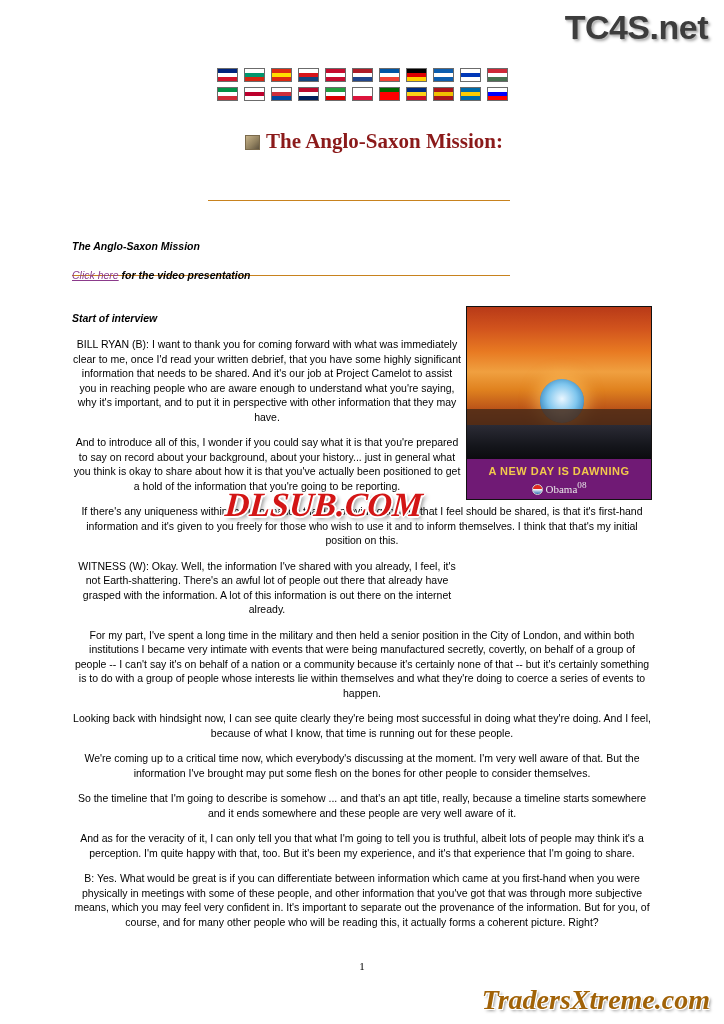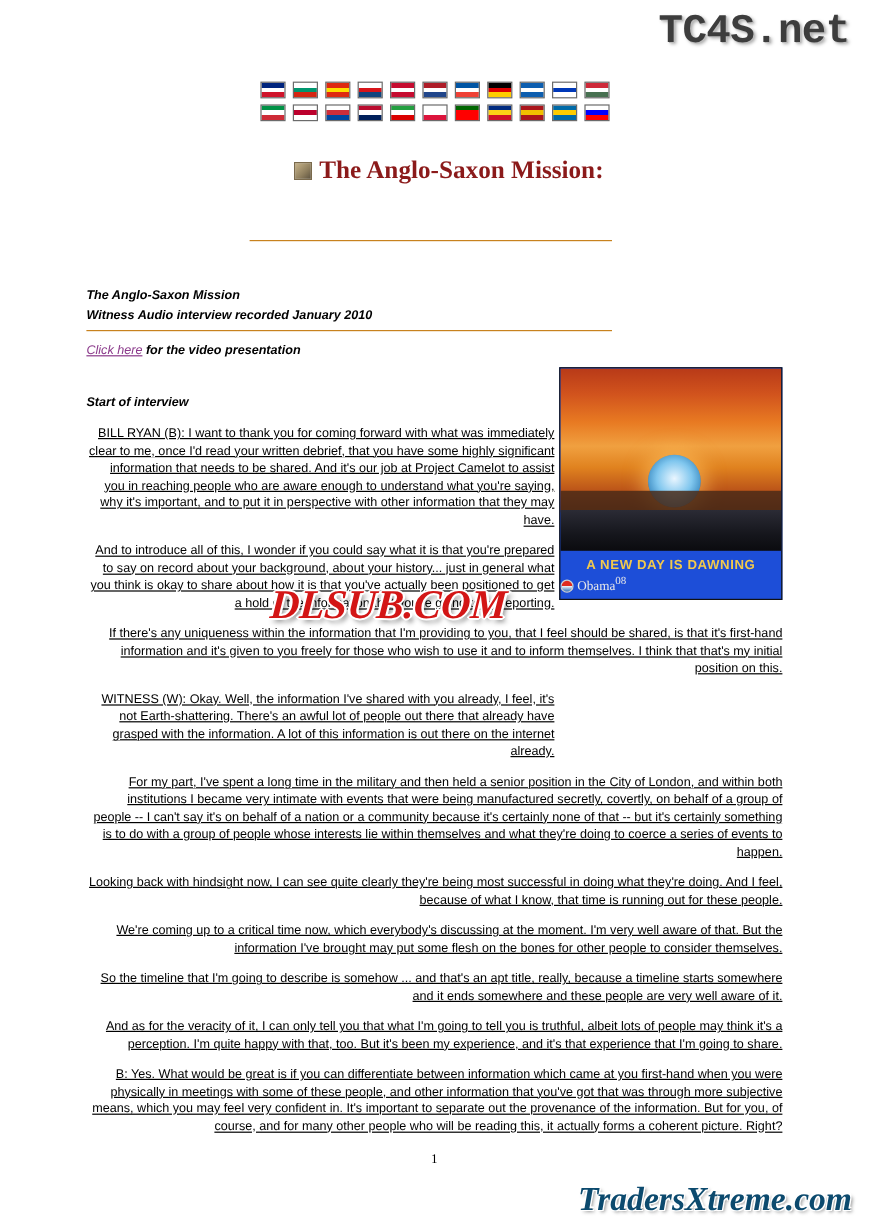--- a/index.html
+++ b/index.html
@@ -14,21 +14,21 @@
     font-family: "Liberation Sans", sans-serif;
     color: #000000;
     overflow: hidden;
   }
 
   
   .wm-top {
     position: absolute;
     top: 8px;
     right: 16px;
-    font-family: Liberation Mono, monospace;
+    font-family: Liberation Sans, sans-serif;
     font-size: 34px;
     font-weight: bold;
     color: #3d3d3d;
     letter-spacing: -0.5px;
     text-shadow: 1px 1px 0 #bdbdbd, 2px 2px 3px rgba(0,0,0,0.35);
   }
 
   
   .flags {
     position: absolute;
@@ -119,37 +119,36 @@
     font-weight: normal;
   }
   .start-of-interview {
     margin-top: 28px;
     font-weight: bold;
     font-style: italic;
     font-size: 10.5px;
   }
   p.body {
     margin: 11px 0 0 0;
-    text-align: right;
-    text-decoration: underline;
+    text-align: center;
   }
   p.body.first { margin-top: 12px; }
   .narrow { width: 390px; }
 
   
   .photo {
     position: absolute;
     left: 466px;
     top: 306px;
     width: 186px;
     height: 194px;
     border: 1px solid #111;
     box-sizing: border-box;
     overflow: hidden;
-    background: #1d4ed8;
+    background: #701a75;
   }
   .sky {
     position: absolute;
     left: 0; top: 0; right: 0;
     height: 118px;
     background: linear-gradient(to bottom,
       #b83a18 0%,
       #d1531d 18%,
       #e87a22 38%,
       #f0a040 55%,
@@ -190,20 +189,21 @@
     font-family: "Liberation Sans", sans-serif;
     font-size: 11px;
     font-weight: bold;
     letter-spacing: 0.5px;
     color: #f2c94c;
   }
   .photo-logo {
     position: absolute;
     left: 0; right: 0;
     bottom: 4px;
+    text-align: center;
     font-family: "Liberation Serif", serif;
     font-size: 11px;
     color: #e8e8e8;
   }
   .photo-logo .o {
     display: inline-block;
     width: 11px; height: 11px;
     border-radius: 50%;
     background: linear-gradient(to bottom,#e02b20 0%, #e02b20 45%, #ffffff 46%, #2f6fb5 100%);
     vertical-align: -2px;
@@ -240,21 +240,21 @@
     font-size: 11px;
   }
   .wm-bottom {
     position: absolute;
     right: 14px;
     bottom: 8px;
     font-family: "Liberation Serif", serif;
     font-size: 28px;
     font-weight: bold;
     font-style: italic;
-    color: #0c4a6e;
+    color: #a16207;
     text-shadow:
       -1px -1px 0 #fff, 1px -1px 0 #fff, -1px 1px 0 #fff, 1px 1px 0 #fff,
       2px 2px 3px rgba(0,0,0,0.4);
   }
 </style>
 </head>
 <body>
 
 <div class="wm-top">TC4S.net</div>
 
@@ -267,21 +267,20 @@
   <div class="t-line">
     <span class="title-icon"></span><span>The Anglo-Saxon Mission:</span>
   </div>
 </div>
 
 <div class="rule r1"></div>
 <div class="rule r2"></div>
 
 <div class="content">
   <div class="subhead">The Anglo-Saxon Mission</div>
-  <div class="subhead">Witness Audio interview recorded January 2010</div>
 
   <div class="videoline">
     <a href="#">Click here</a><span> for the video presentation</span>
   </div>
 
   <div class="start-of-interview">Start of interview</div>
 
   <p class="body first narrow">BILL RYAN (B): I want to thank you for coming forward with what was immediately clear to me, once I'd read your written debrief, that you have some highly significant information that needs to be shared. And it's our job at Project Camelot to assist you in reaching people who are aware enough to understand what you're saying, why it's important, and to put it in perspective with other information that they may have.</p>
   <p class="body narrow">And to introduce all of this, I wonder if you could say what it is that you're prepared to say on record about your background, about your history... just in general what you think is okay to share about how it is that you've actually been positioned to get a hold of the information that you're going to be reporting.</p>
   <p class="body">If there's any uniqueness within the information that I'm providing to you, that I feel should be shared, is that it's first-hand information and it's given to you freely for those who wish to use it and to inform themselves. I think that that's my initial position on this.</p>

